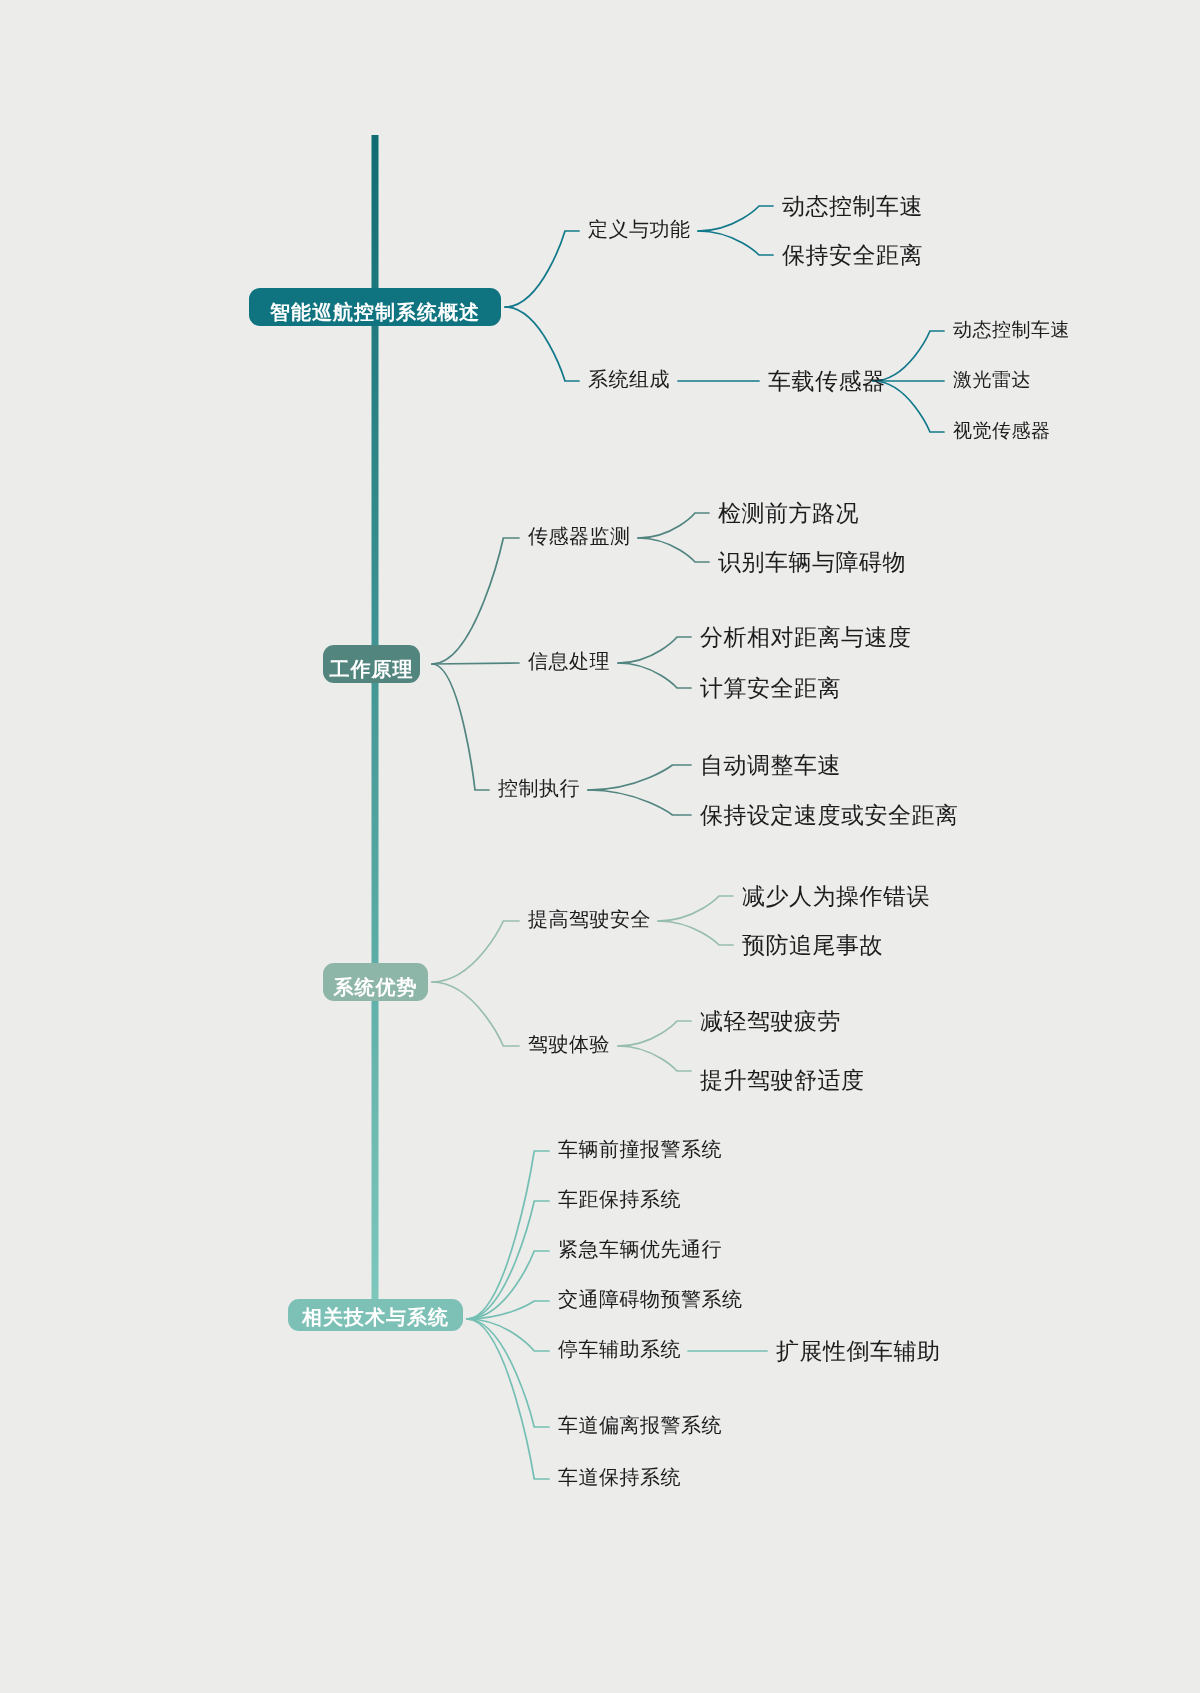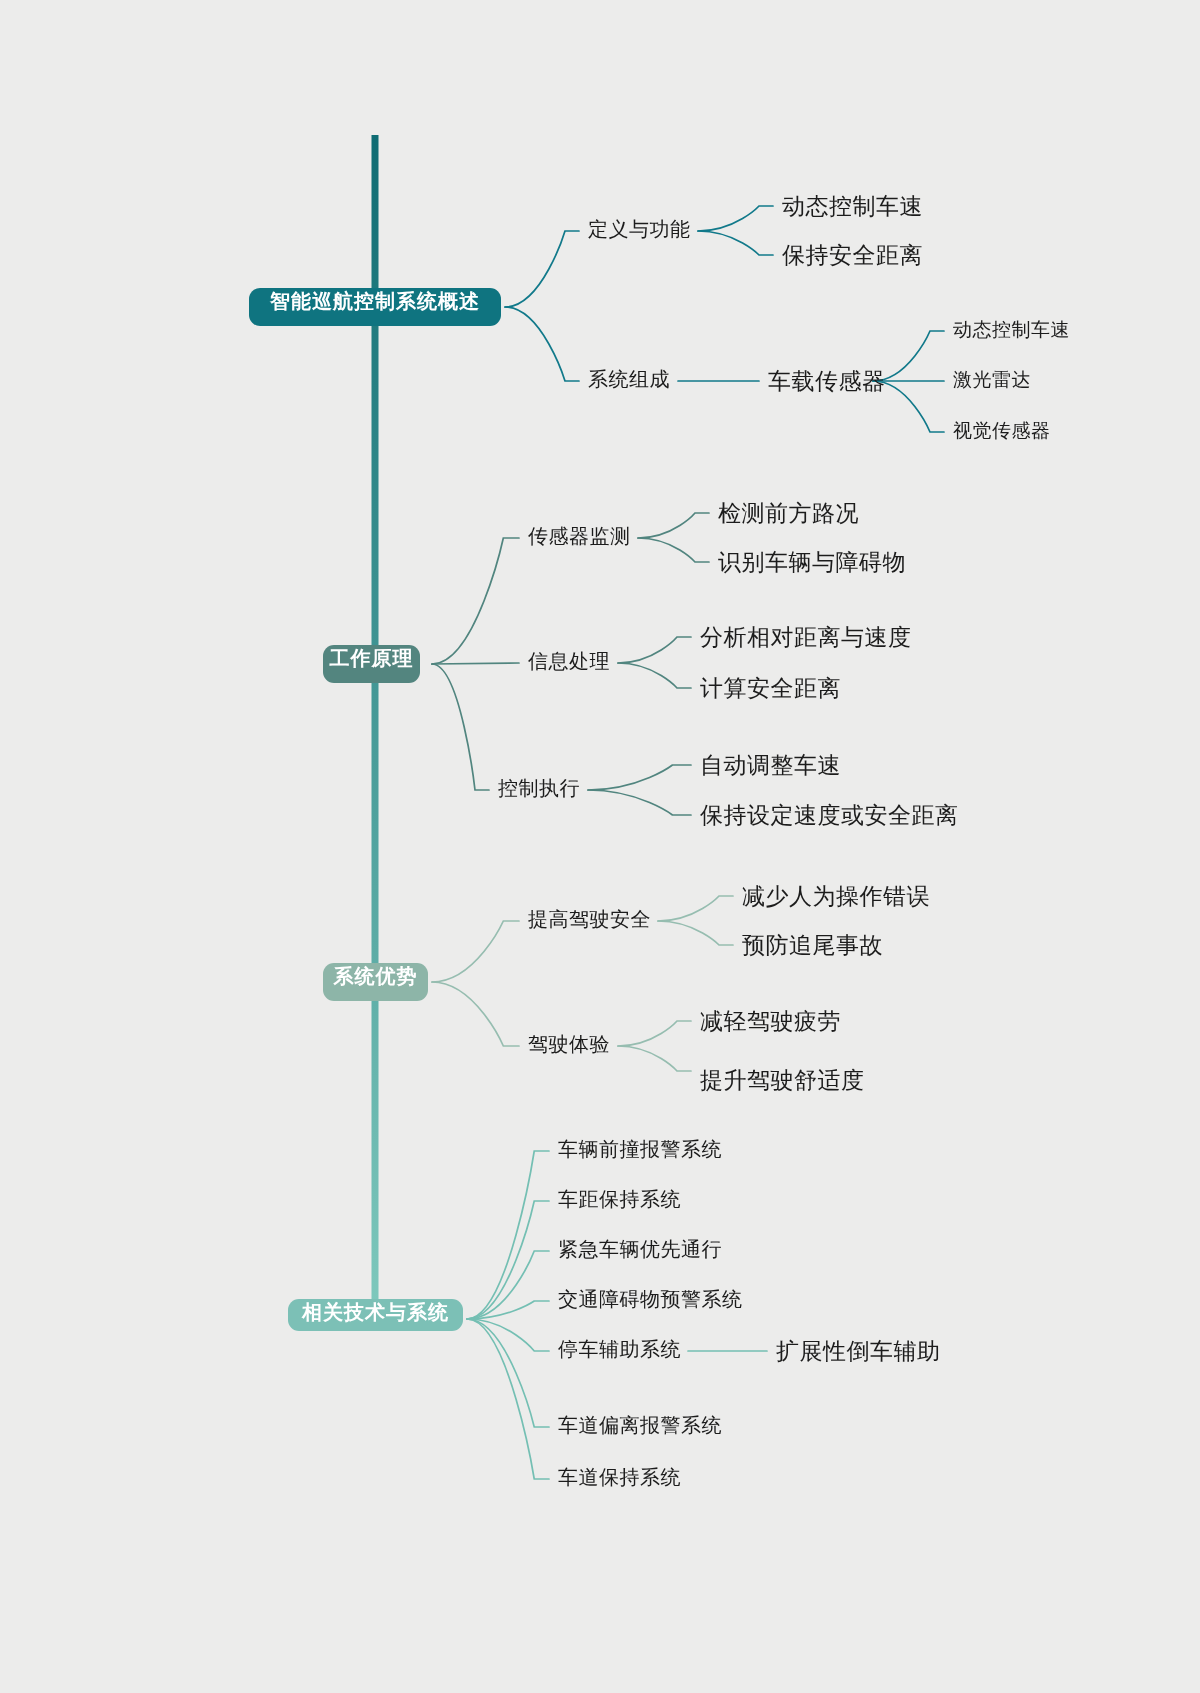--- a/index.html
+++ b/index.html
@@ -16,21 +16,21 @@
     position:absolute;
     display:flex;align-items:center;justify-content:center;
     border-radius:14px;
     color:#ffffff;
     font-weight:bold;
     letter-spacing:1px;
     box-sizing:border-box;
   }
   .branch-node{
     position:absolute;
-    display:flex;align-items:flex-start;justify-content:center;
+    display:flex;align-items:flex-end;justify-content:center;
     border-radius:11px;
     color:#ffffff;
     font-weight:bold;
     font-size:20px;
     letter-spacing:1px;
     box-sizing:border-box;
     white-space:nowrap;
     padding:0 14px;
   }
   .leaf{

